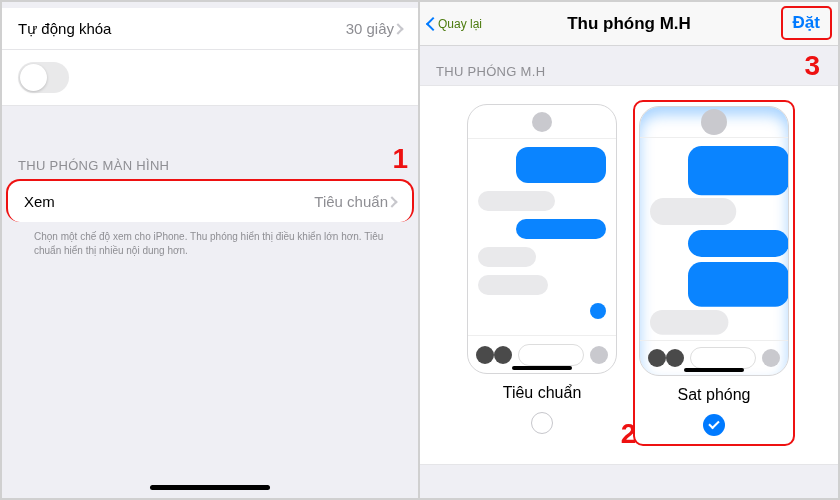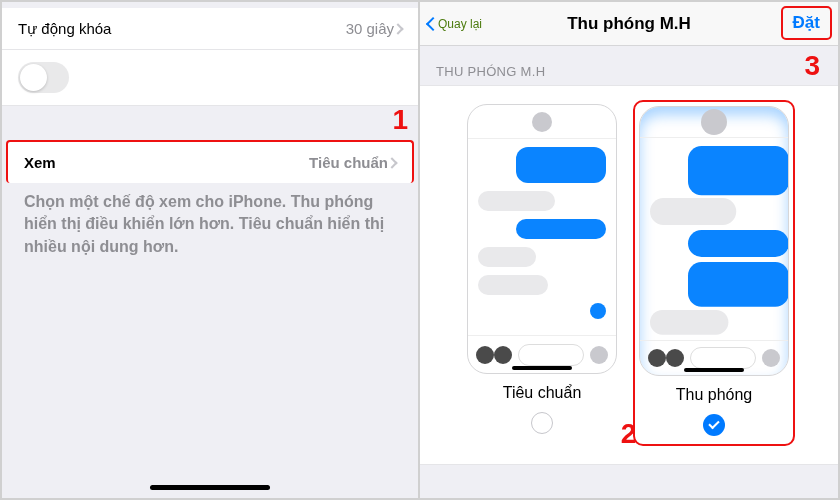--- a/index.html
+++ b/index.html
@@ -42,24 +42,24 @@
     width: 27px; height: 27px; border-radius: 50%;
     background: #fff; box-shadow: 0 1px 3px rgba(0,0,0,.2);
   }
   .gap { height: 34px; background: #efeff4; }
   .section-header {
     padding: 18px 16px 6px 16px;
     font-size: 13px; color: #8e8e93;
     text-transform: uppercase; letter-spacing: .3px;
   }
   .footer-note {
-    padding: 8px 16px 12px 22px;
-    font-size: 16px; color: #8e8e93; line-height: 1.4; font-weight: bold;
-  }
-  .highlight-red { border: 2.5px solid #e11; border-radius: 4px; font-weight: bold; }
+    padding: 8px 16px 12px 32px;
+    font-size: 10px; color: #8e8e93; line-height: 1.4;
+  }
+  .highlight-red { border: 2.5px solid #e11; border-radius: 14px; }
   .red-num {
     position: absolute; color: #e11; font-weight: 700; font-size: 28px;
   }
   .home-indicator {
     position: absolute; bottom: 8px; left: 50%; transform: translateX(-50%);
     width: 120px; height: 5px; border-radius: 3px; background: #000;
   }
 
   
   .navbar {
@@ -160,20 +160,21 @@
   </div>
 
   <div class="row">
     <span class="toggle"></span>
   </div>
 
   <div class="gap"></div>
 
 
 
+  <div class="section-header">THU PHÓNG MÀN HÌNH</div>
 
   <div style="position:relative; margin: 0 4px;">
     <div class="row highlight-red" style="border-bottom:none;">
       <span>Xem</span>
       <span class="value">
         <span>Tiêu chuẩn</span>
         <span class="chevron"></span>
       </span>
     </div>
     <div class="red-num" style="top:-36px; right:6px;">1</div>
@@ -240,20 +241,20 @@
           <div class="bubble-gray" style="width:55%; height:22px"></div>
         </div>
         <div class="mock-footer">
           <div class="dot"></div>
           <div class="dot"></div>
           <div class="pill"></div>
           <div class="dot" style="background:#c9c9ce"></div>
         </div>
         <div class="hi"></div>
       </div>
-      <div class="option-label">Thu phóng</div>
+      <div class="option-label">Sat phóng</div>
       <div class="radio selected"></div>
     </div>
 
     <div class="red-num" style="bottom:14px; left:48%;">2</div>
   </div>
 
 </div>
 
 </body></html>

